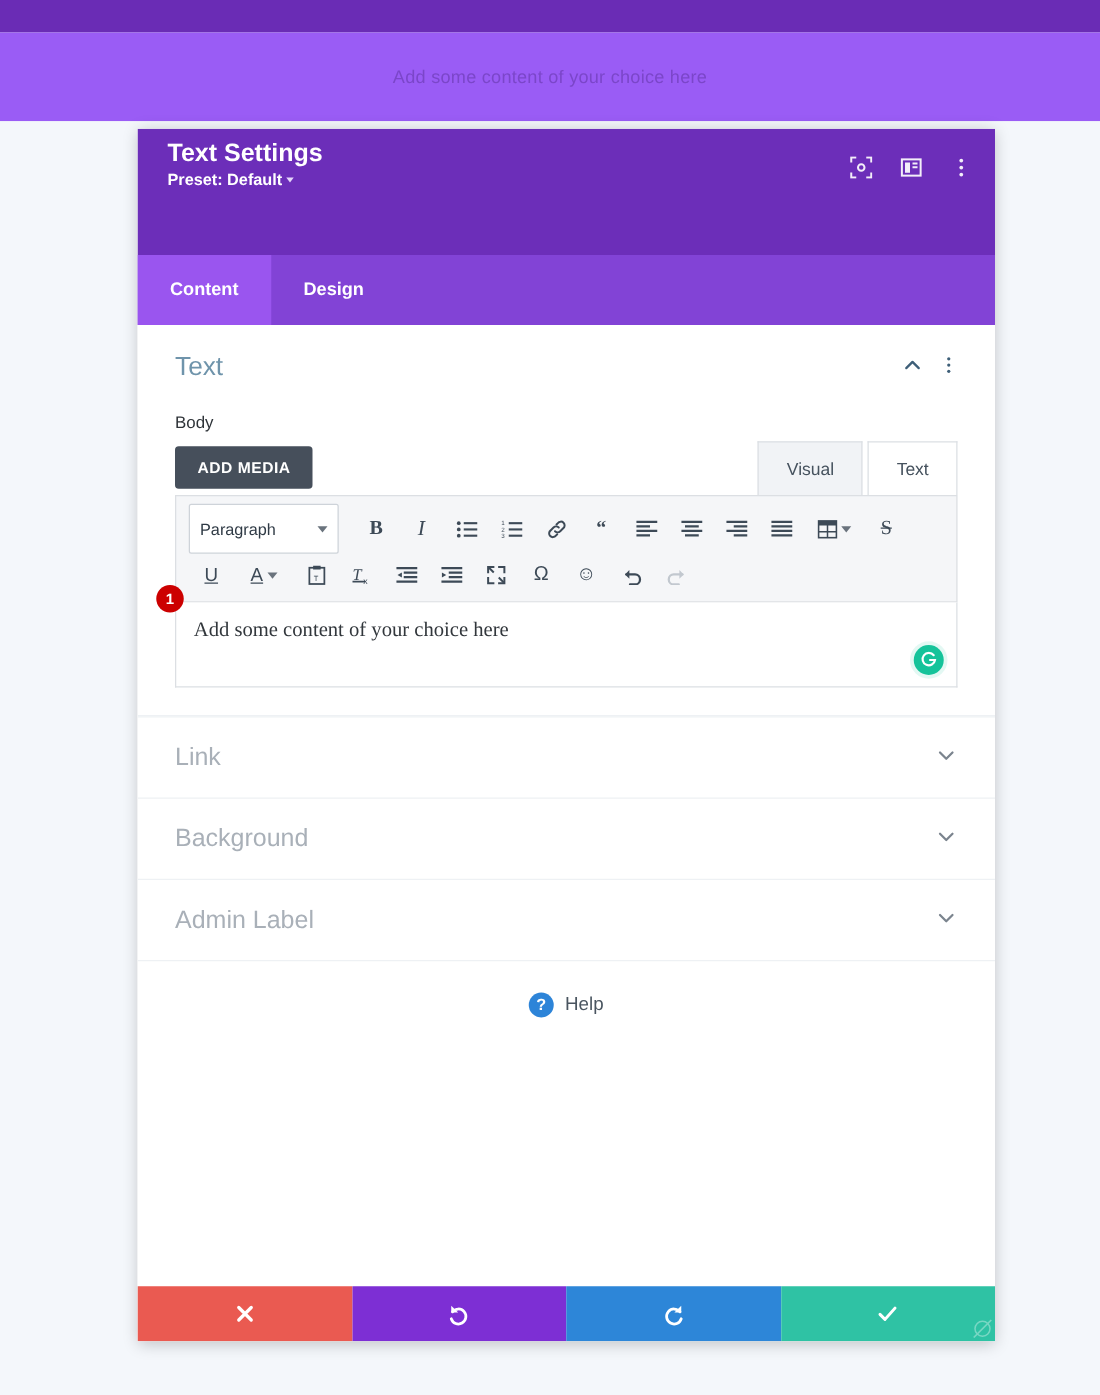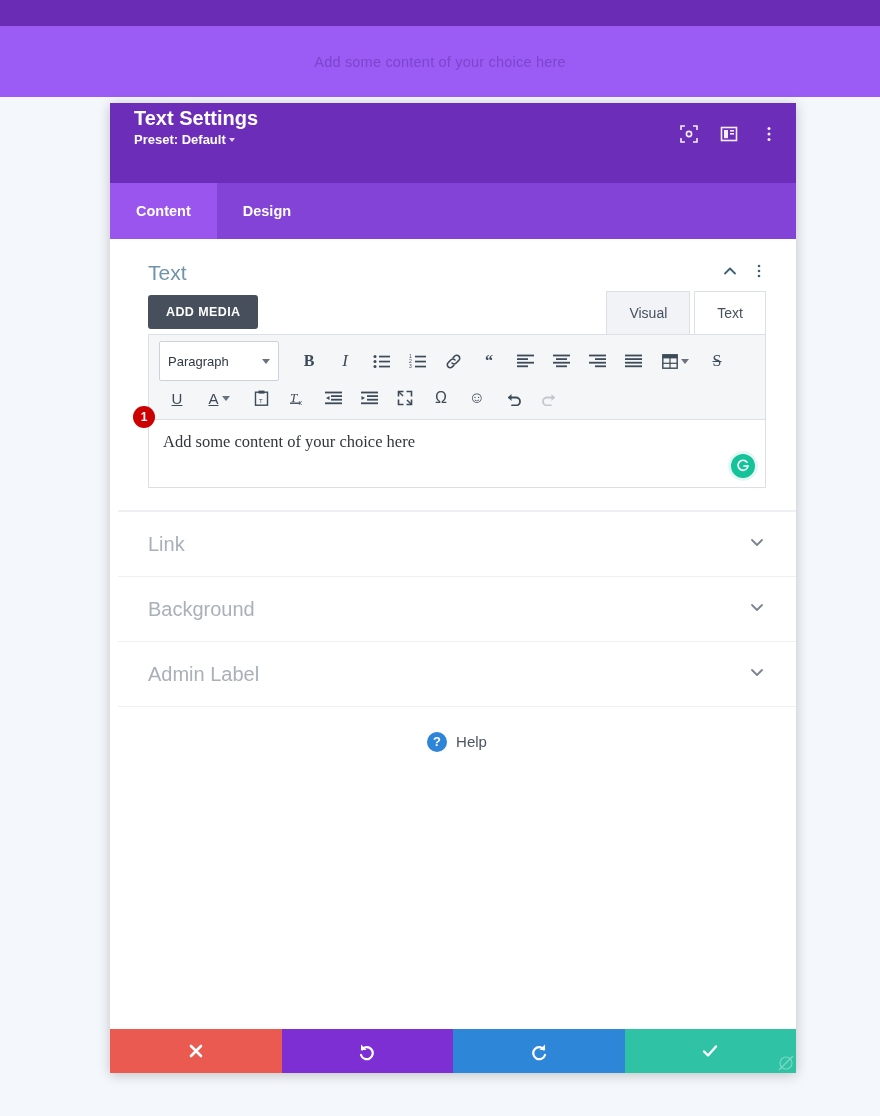--- a/index.html
+++ b/index.html
@@ -40,22 +40,22 @@
     left: 110px; top: 103px;
     width: 686px; height: 970px;
     background: #ffffff;
     box-shadow: 0 2px 12px rgba(0,0,0,.22);
     display: flex; flex-direction: column;
     overflow: hidden;
   }
 
   .modal-header {
     background: #6c2eb9;
-    height: 80px;
-    padding: 3px 20px 0 24px;
+    height: 101px;
+    padding: 8px 20px 0 24px;
     position: relative;
     flex: 0 0 auto;
   }
   .modal-title {
     color: #ffffff;
     font-size: 20px;
     font-weight: bold;
     line-height: 24px;
     margin: 0;
   }
@@ -125,21 +125,20 @@
     display: flex; align-items: center; gap: 7px;
     cursor: pointer;
   }
   .plus-glyph { font-size: 14px; line-height: 1; }
 
   
   .modal-body {
     flex: 1 1 auto;
     background: #ffffff;
     overflow: hidden;
-    margin-left: 8px;
   }
 
   
   .section-text { padding: 22px 30px 0 30px; }
   .section-head {
     display: flex; align-items: center; justify-content: space-between;
     padding-bottom: 10px;
   }
   .section-title {
     color: #6f94ab;
@@ -391,20 +390,21 @@
           <span>
             <svg width="14" height="16" viewBox="0 0 14 16">
               <circle cx="7" cy="3" r="1.3" fill="#3e5f78"></circle>
               <circle cx="7" cy="8" r="1.3" fill="#3e5f78"></circle>
               <circle cx="7" cy="13" r="1.3" fill="#3e5f78"></circle>
             </svg>
           </span>
         </div>
       </div>
 
+      <div class="field-label">Body</div>
 
       <button class="add-media">ADD MEDIA</button>
 
       <div class="editor-wrap">
 
         <div class="editor-tabs">
           <div class="ed-tab active">Visual</div>
           <div class="ed-tab inactive">Text</div>
         </div>
 

